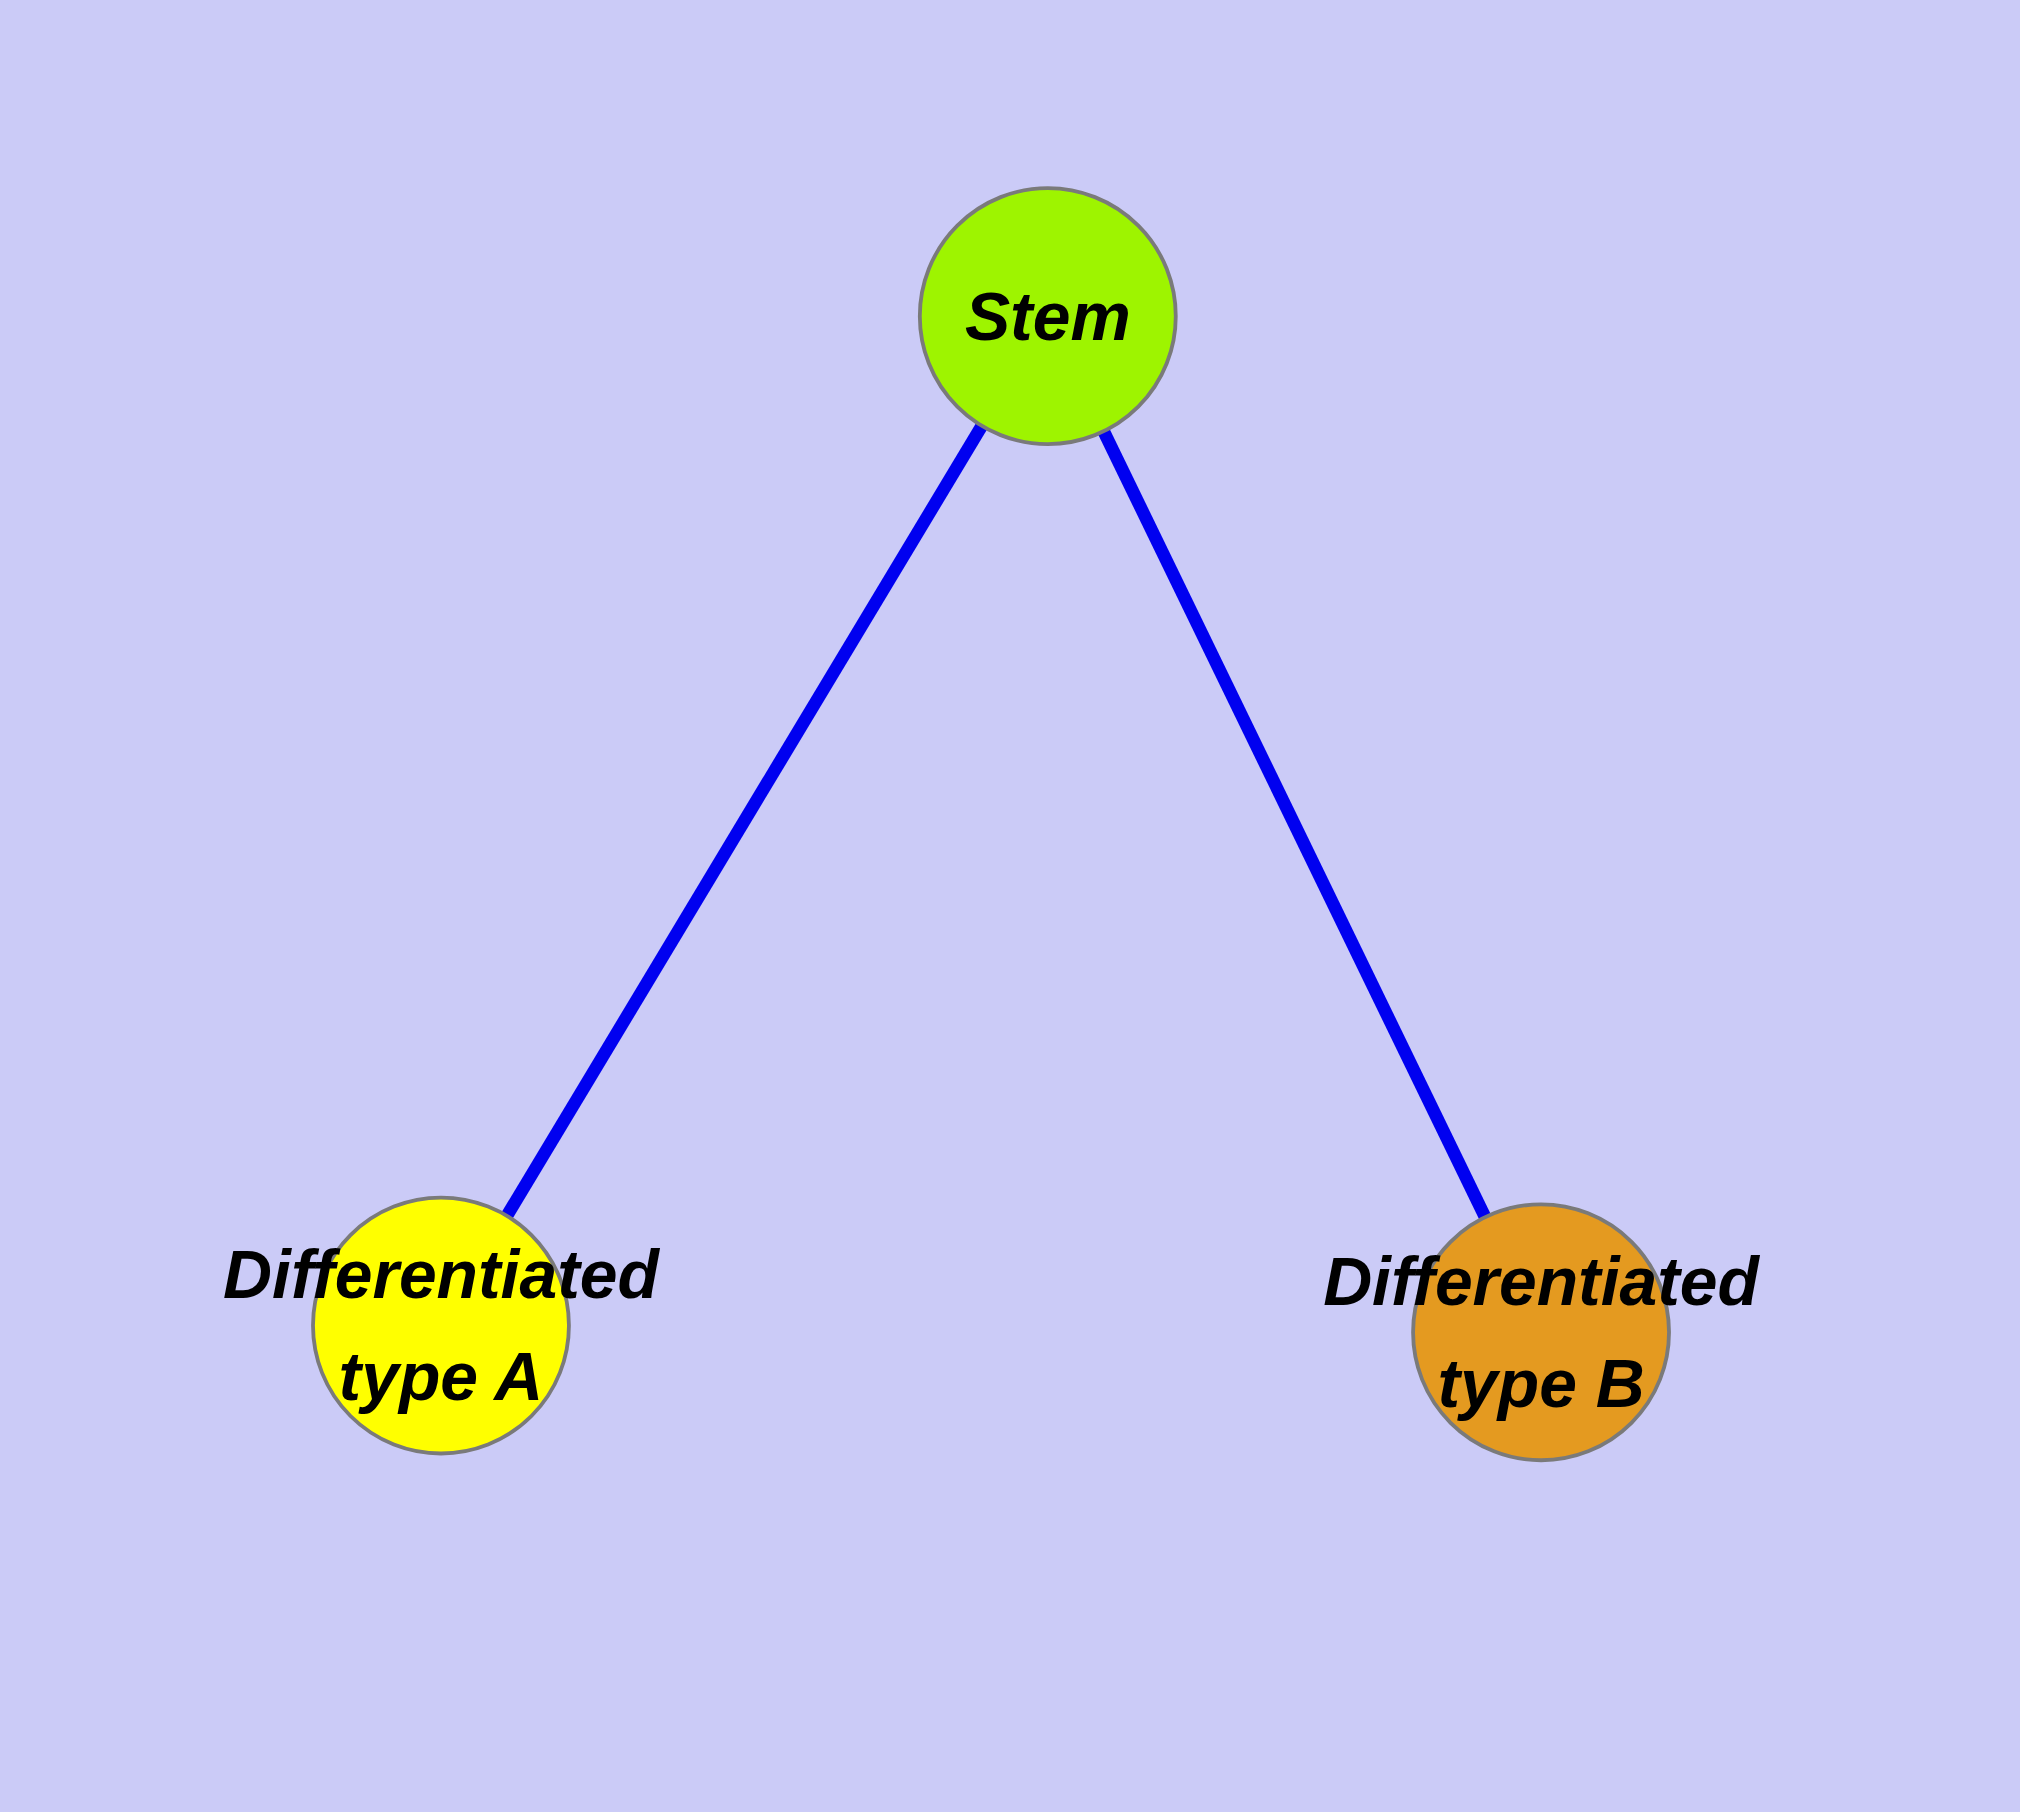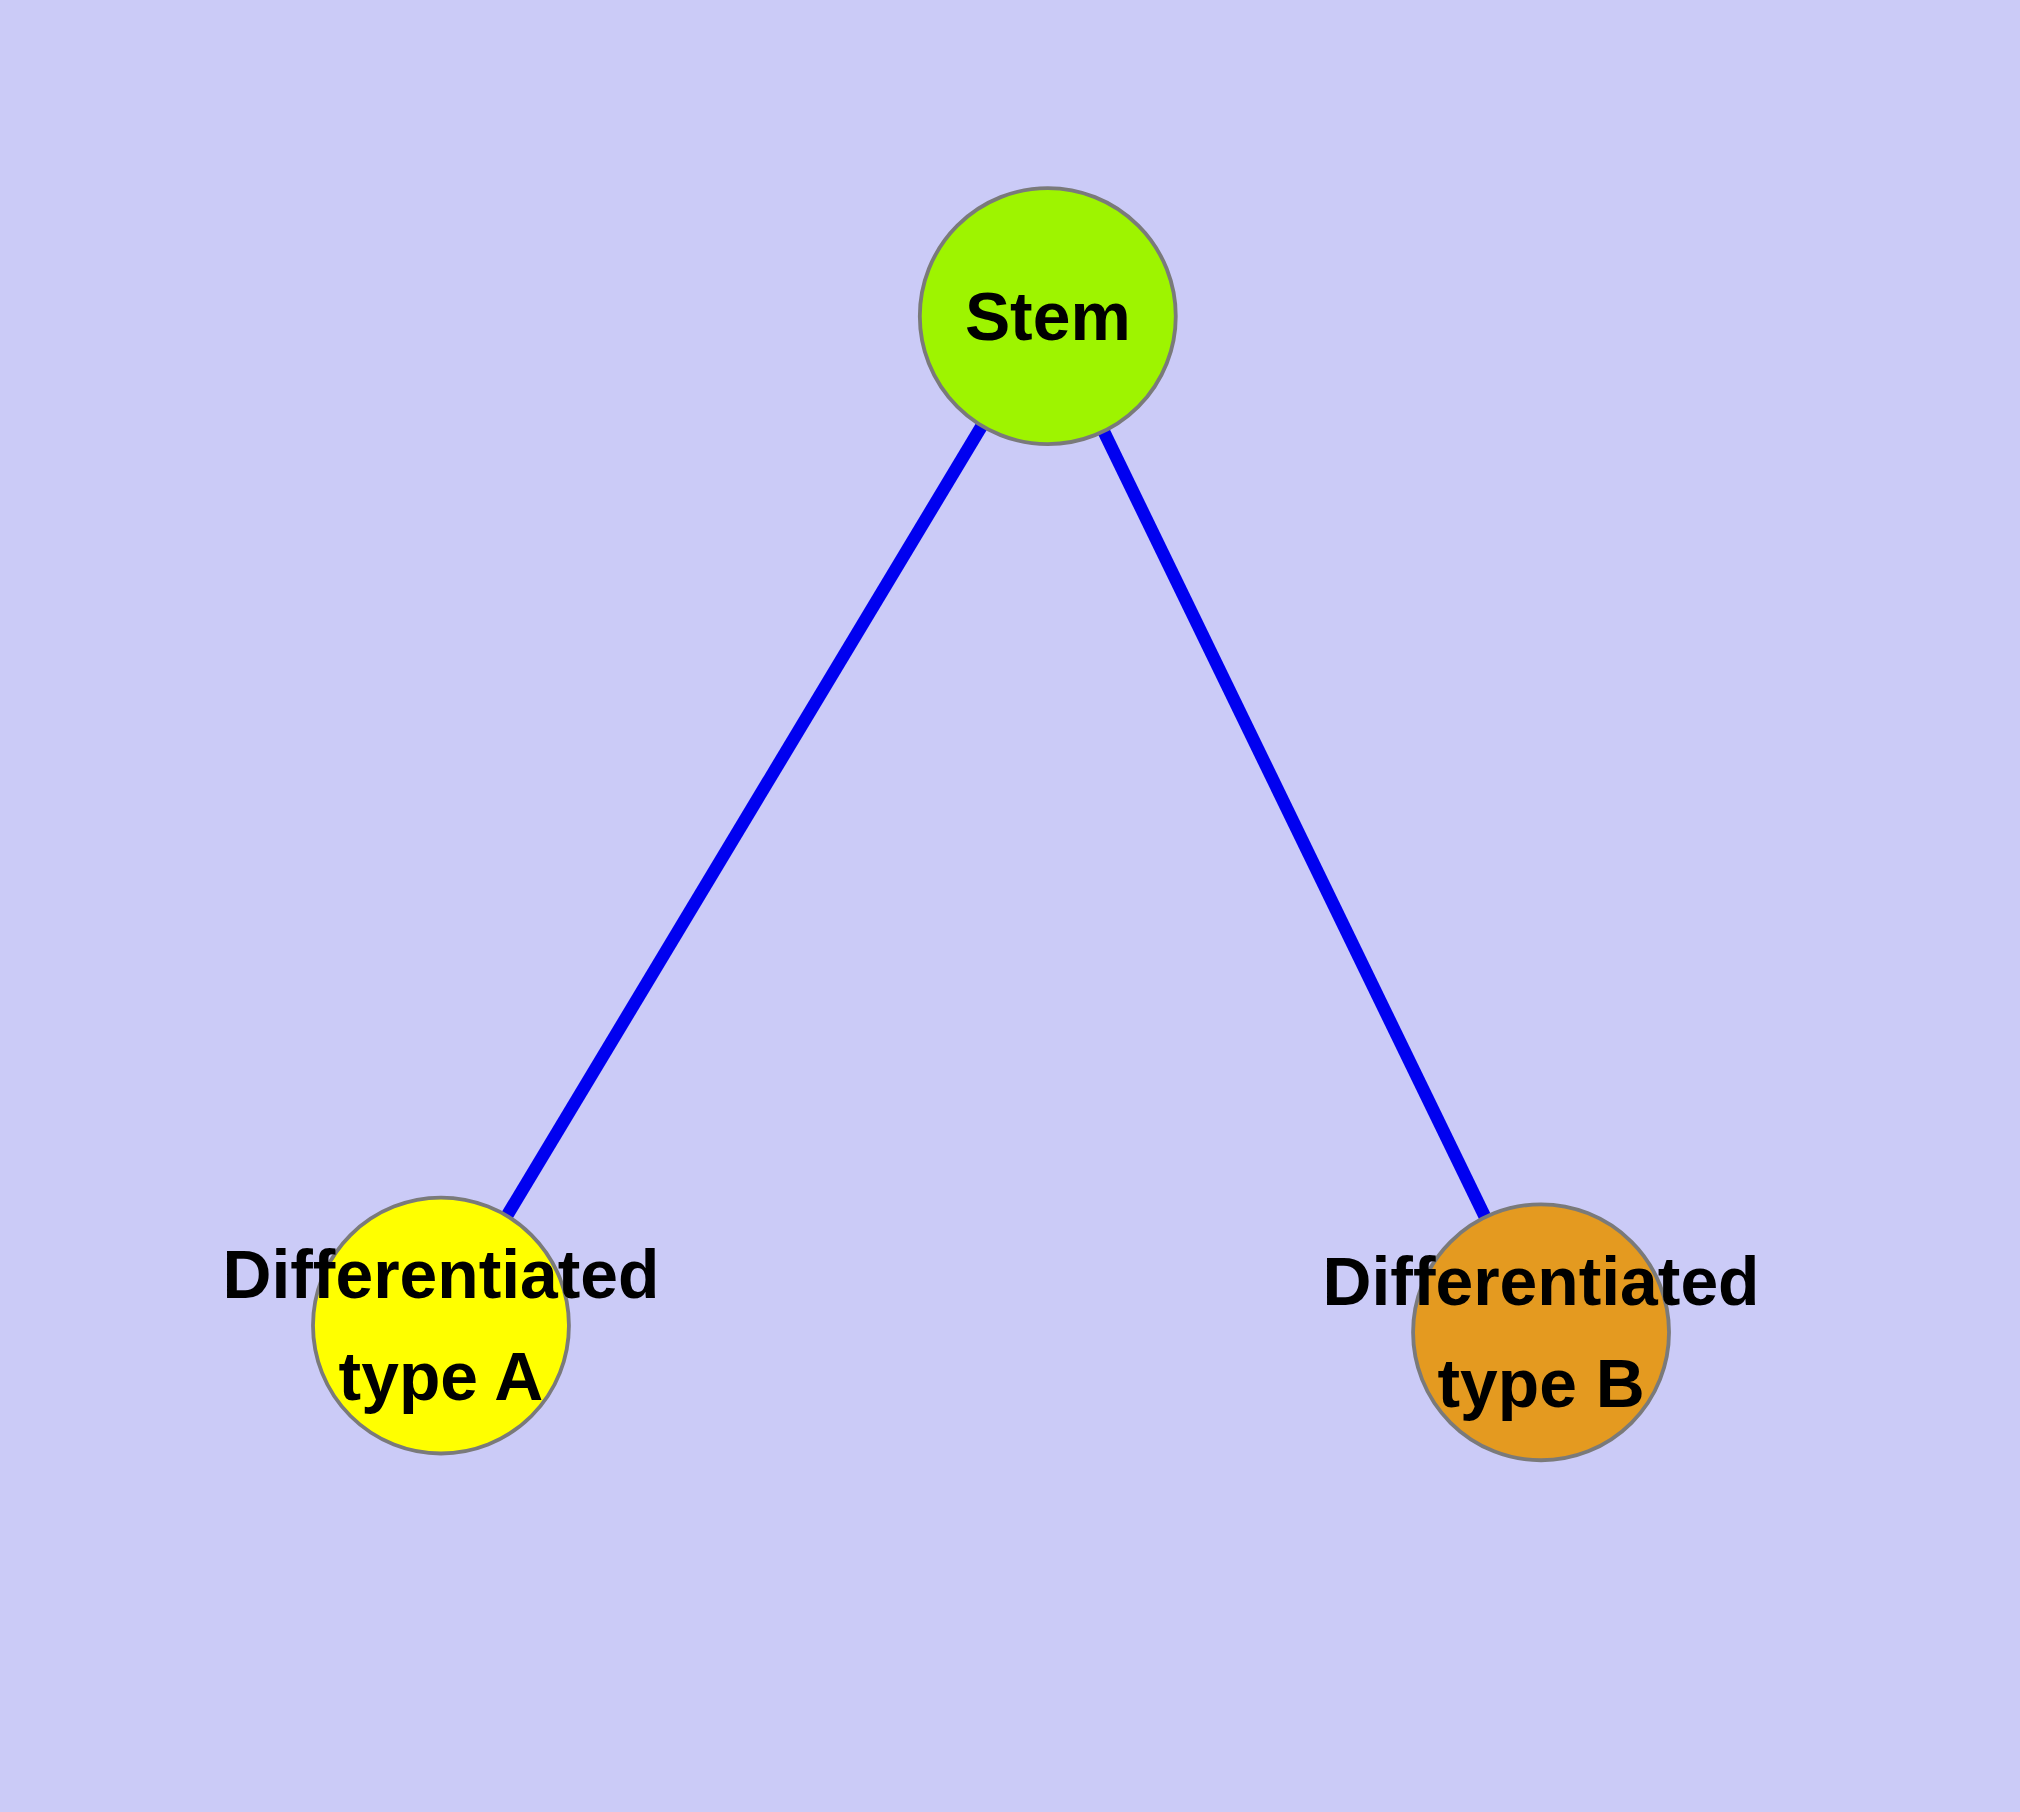--- a/index.html
+++ b/index.html
@@ -9,20 +9,21 @@
   body {
     width: 2021px;
     height: 1812px;
     overflow: hidden;
     font-family: "Liberation Sans", sans-serif;
   }
   .canvas-wrap {
     position: relative;
     width: 1663px;
     height: 1812px;
+    font-style: italic;
   }
   svg {
     display: block;
   }
   .node-label {
     font-family: "Liberation Sans", "DejaVu Sans", sans-serif;
     font-weight: bold;
     font-size: 80px;
   }
 </style>

